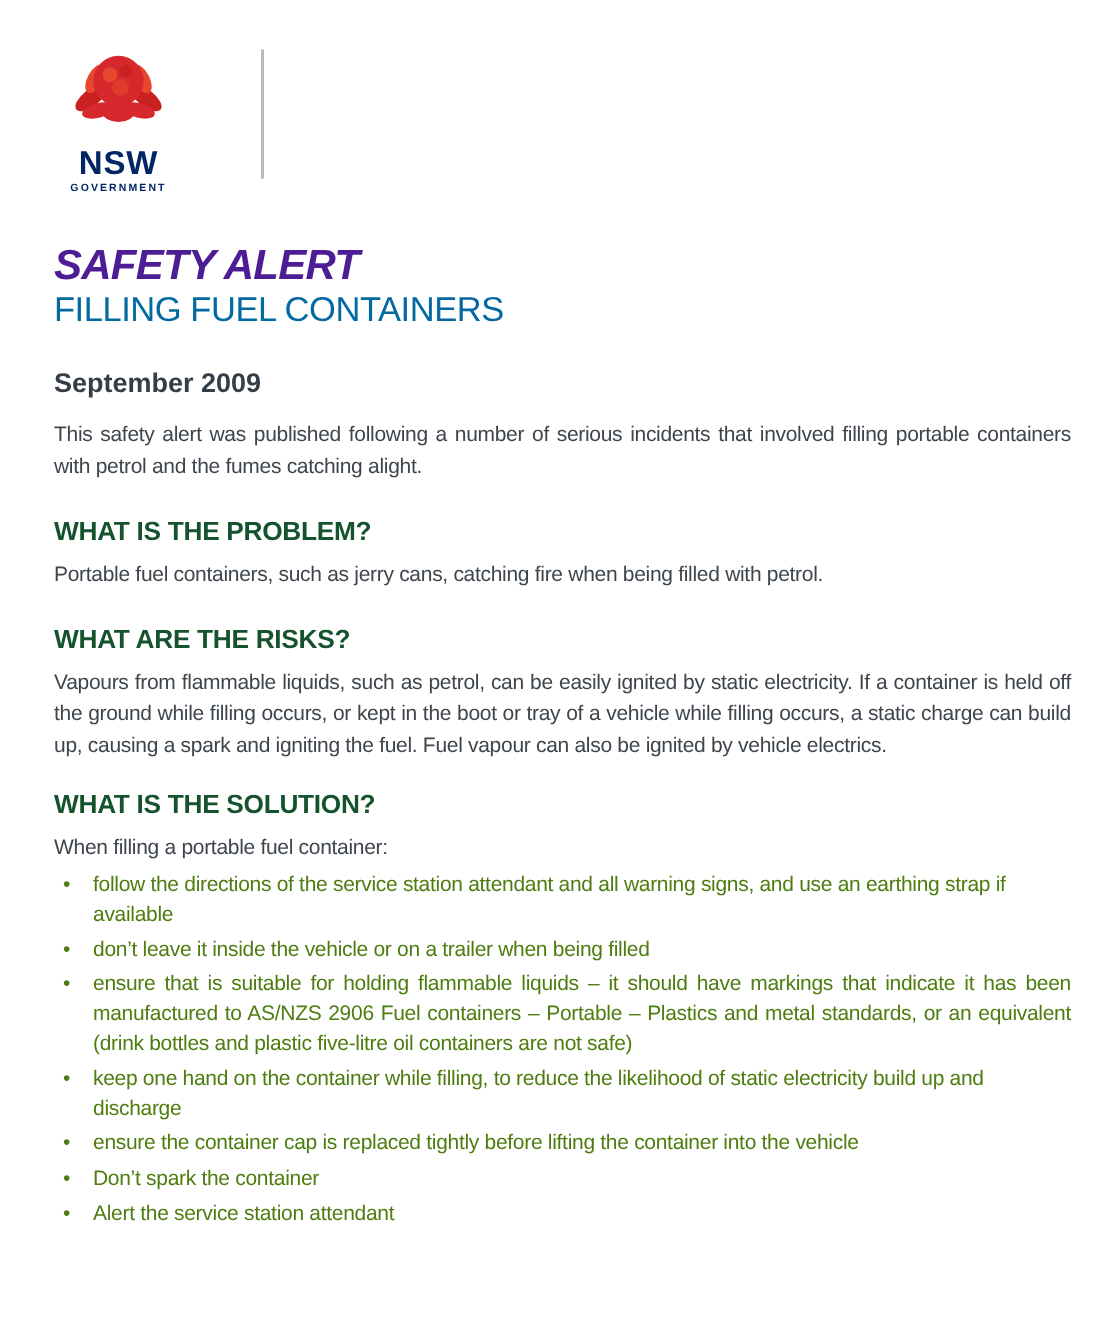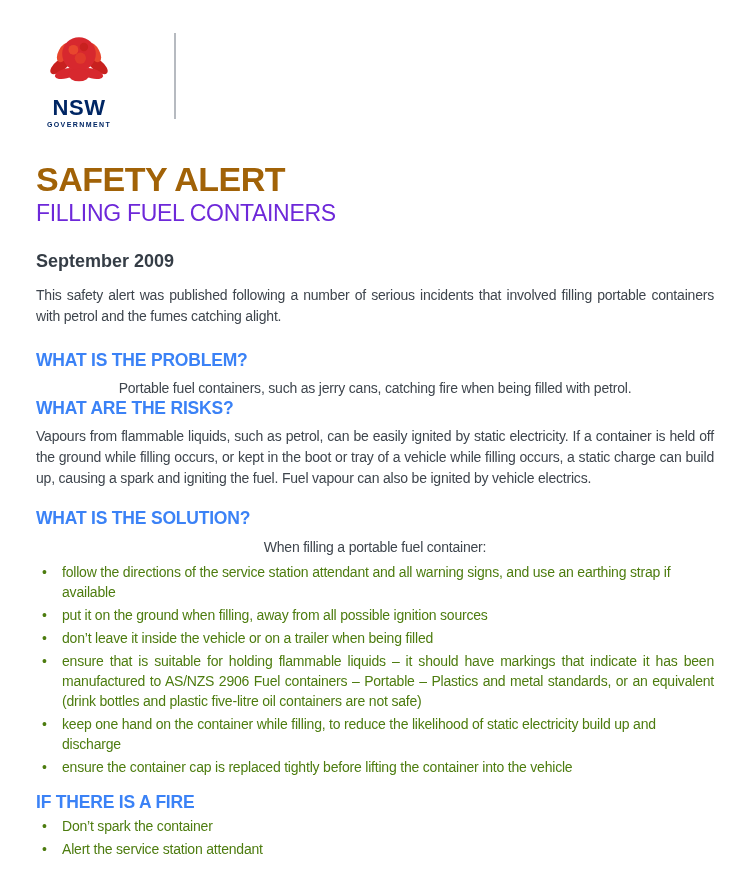--- a/index.html
+++ b/index.html
@@ -14,30 +14,30 @@
   .logo-block{display:flex;flex-direction:column;align-items:center;}
   .nsw-logo{width:86px;}
   .nsw-word{font-size:22px;font-weight:800;color:#002664;line-height:1;margin-top:1px;letter-spacing:.5px;}
   .nsw-sub{font-size:7px;font-weight:700;color:#002664;letter-spacing:1.4px;margin-top:2px;}
   .logo-divider{width:2px;height:86px;background:#b6bac0;margin:3px 10px 0 8px;}
   .wc-logo{margin-top:4px;width:78px;}
   .wc-word{font-variant:small-caps;font-size:13.5px;font-weight:600;color:#1d55a0;letter-spacing:.2px;margin-top:3px;line-height:1;}
   .wc-sub{font-size:5.5px;font-weight:700;color:#d93a2b;letter-spacing:1.7px;margin-top:2px;}
 
   
-  h1{font-size:34px;font-weight:700;color:#a16207;letter-spacing:-.5px;margin:32px 0 0;line-height:1.05;}
-  .subtitle{font-size:23px;font-weight:400;color:#6d28d9;letter-spacing:-.3px;line-height:1.05;margin-top:3px;}
+  h1{font-size:28px;font-weight:700;color:#4c1d95;letter-spacing:-.5px;margin:32px 0 0;line-height:1.05;font-style:italic;}
+  .subtitle{font-size:23px;font-weight:400;color:#0369a1;letter-spacing:-.3px;line-height:1.05;margin-top:3px;}
   .date{font-size:18px;font-weight:700;color:#353d46;margin-top:26px;}
 
   
-  p{margin:0;font-size:14px;line-height:21px;letter-spacing:-.2px;text-align:center;}
+  p{margin:0;font-size:14px;line-height:21px;letter-spacing:-.2px;}
   .intro{margin-top:13px;}
-  h2{font-size:17.5px;font-weight:700;color:#3b82f6;letter-spacing:-.2px;line-height:1.1;margin:0;}
+  h2{font-size:17.5px;font-weight:700;color:#14532d;letter-spacing:-.2px;line-height:1.1;margin:0;}
   .mt-problem{margin-top:24px;}
-  .mt-risks{}
+  .mt-risks{margin-top:24px;}
   .mt-solution{margin-top:20px;}
   .mt-fire{margin-top:16px;}
   .sec-body{margin-top:8px;}
   .justify{text-align:justify;}
 
   
   ul{list-style:none;margin:4px 0 0;padding:0;}
   li{position:relative;padding-left:26px;font-size:14px;line-height:20px;letter-spacing:-.2px;margin-bottom:3px;color:#4d7c0f;}
   li::before{content:"\2022";position:absolute;left:6px;top:0;font-size:14px;}
   .it{}
@@ -89,30 +89,28 @@
   <section>
     <h2 class="mt-risks">WHAT ARE THE RISKS?</h2>
     <p class="sec-body justify">Vapours from flammable liquids, such as petrol, can be easily ignited by static electricity. If a container is held off the ground while filling occurs, or kept in the boot or tray of a vehicle while filling occurs, a static charge can build up, causing a spark and igniting the fuel. Fuel vapour can also be ignited by vehicle electrics.</p>
   </section>
 
   <section>
     <h2 class="mt-solution">WHAT IS THE SOLUTION?</h2>
     <p class="sec-body">When filling a portable fuel container:</p>
     <ul>
       <li>follow the directions of the service station attendant and all warning signs, and use an earthing strap if available</li>
-      <li>put it on the ground when filling, away from all possible ignition sources</li>
       <li>don’t leave it inside the vehicle or on a trailer when being filled</li>
       <li class="justify"><span>ensure that is suitable for holding flammable liquids – it should have markings that indicate it has been manufactured to AS/NZS 2906 </span><span class="it">Fuel containers – Portable – Plastics and metal</span><span> standards, or an equivalent (drink bottles and plastic five-litre oil containers are not safe)</span></li>
       <li>keep one hand on the container while filling, to reduce the likelihood of static electricity build up and discharge</li>
       <li>ensure the container cap is replaced tightly before lifting the container into the vehicle</li>
     </ul>
   </section>
 
   <section>
-    <h2 class="mt-fire">IF THERE IS A FIRE</h2>
     <ul>
       <li>Don’t spark the container</li>
       <li>Alert the service station attendant</li>
 
     </ul>
   </section>
 
 </div>
 
 </body></html>

